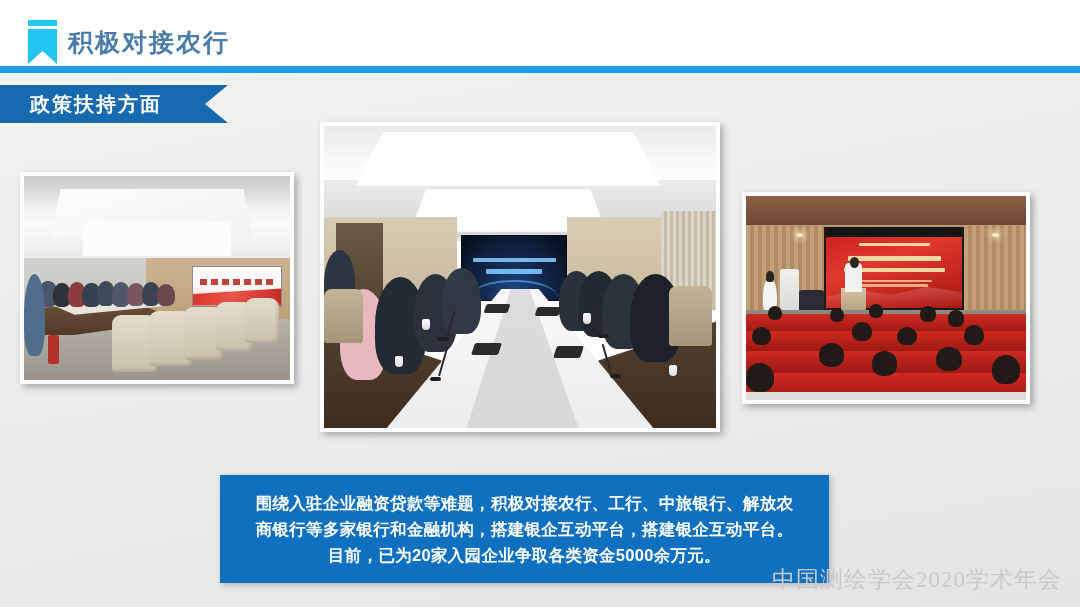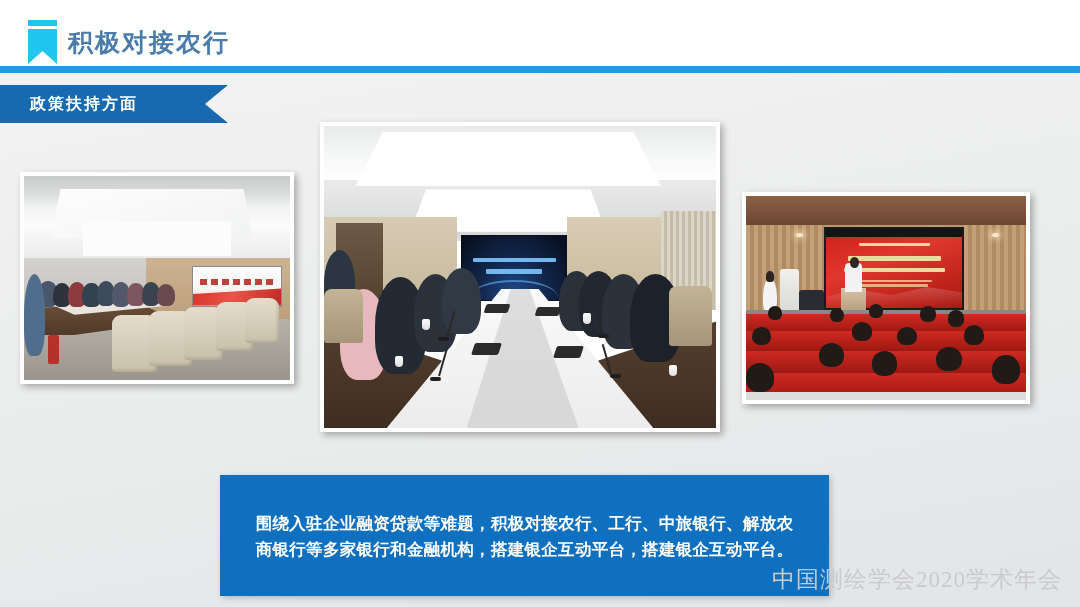--- a/index.html
+++ b/index.html
@@ -64,21 +64,21 @@
     width: 228px;
     height: 38px;
     background: #1769b0;
     -webkit-clip-path: polygon(0 0, 228px 0, 205px 19px, 228px 38px, 0 38px);
     clip-path: polygon(0 0, 228px 0, 205px 19px, 228px 38px, 0 38px);
     display: flex;
     align-items: center;
   }
   .ribbon-label {
     margin-left: 30px;
-    font-size: 16px;
+    font-size: 20px;
     font-weight: bold;
     letter-spacing: 2px;
     color: #ffffff;
     white-space: nowrap;
   }
 
   
   .photo {
     position: absolute;
     background: #ffffff;
@@ -357,21 +357,21 @@
     position: absolute; left: 0; bottom: 0; width: 100%; height: 4%;
     background: #dcdcdc;
   }
 
   
   .caption-box {
     position: absolute;
     left: 220px;
     top: 475px;
     width: 609px;
-    height: 121px;
+    height: 108px;
     background: #1070c0;
     box-shadow: 2px 2px 6px rgba(0,0,0,.22);
     display: flex;
     flex-direction: column;
     align-items: center;
     justify-content: center;
     box-sizing: border-box;
     padding: 8px 14px;
   }
   .caption-line {
@@ -559,17 +559,18 @@
       <div class="rp-head" style="left:88%;top:78%;width:10%;height:14%;"></div>
       <div class="rp-head" style="left:0%;top:82%;width:10%;height:14%;"></div>
 
       <div class="rp-bottomstrip"></div>
     </div>
   </div>
 
   <div class="caption-box">
     <div class="caption-line">围绕入驻企业融资贷款等难题，积极对接农行、工行、中旅银行、解放农</div>
     <div class="caption-line">商银行等多家银行和金融机构，搭建银企互动平台，搭建银企互动平台。</div>
+    <div class="caption-line">目前，已为20家入园企业争取各类资金5000余万元。</div>
   </div>
 
   <div class="watermark">中国测绘学会2020学术年会</div>
 
 </div>
 
 </body></html>

